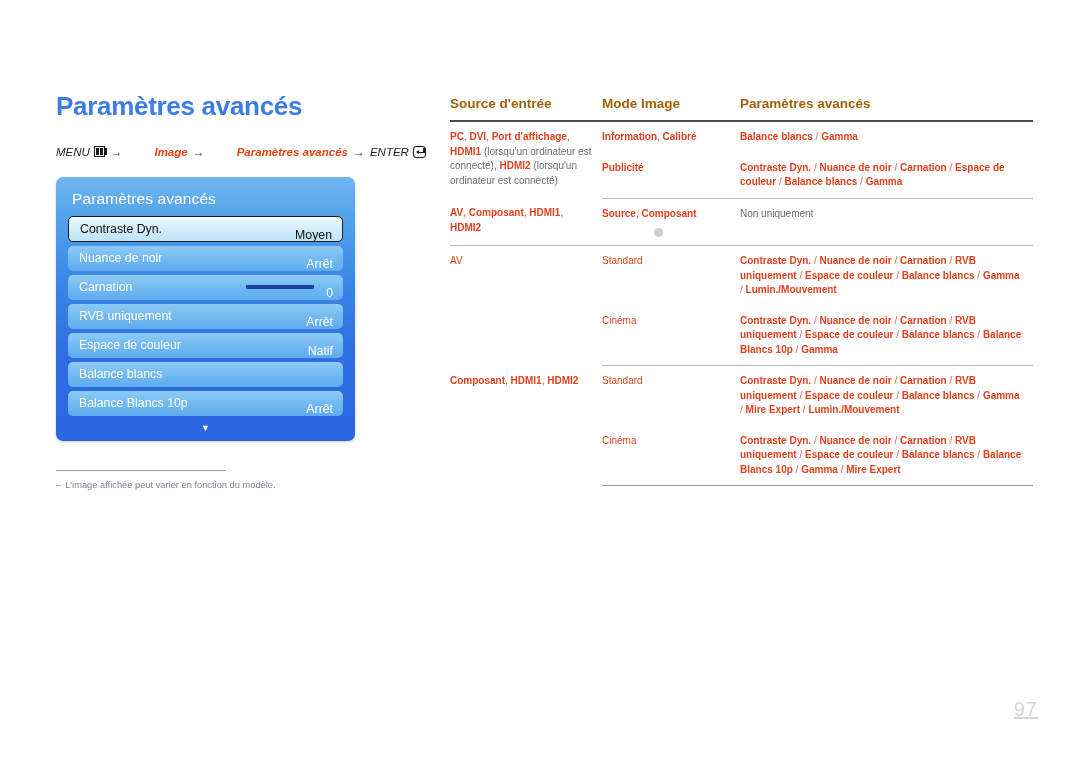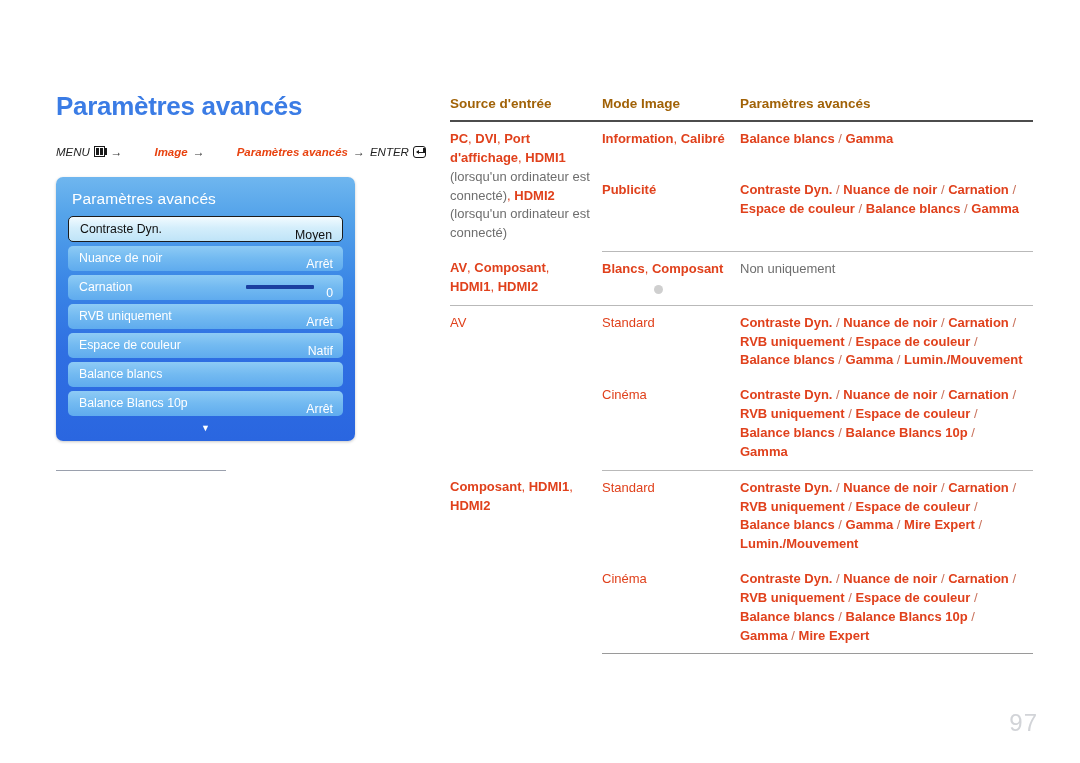--- a/index.html
+++ b/index.html
@@ -114,40 +114,40 @@
   #spec-table col.c3{width:293px;}
 
   #spec-table thead th{
     text-align:left;vertical-align:bottom;
     font-size:13.5px;font-weight:bold;color:#a16207;
     padding:0 6px 9px 0;
     border-bottom:2.2px solid #4c4c4c;
   }
   #spec-table tbody td{
     vertical-align:top;
-    font-size:13px;line-height:1.45;
+    font-size:10px;line-height:1.45;
     padding:8px 10px 8px 0;
     color:#e0411c;
     border-bottom:1px solid #b9b9b9;
   }
   #spec-table tbody tr.no-line td{border-bottom:none;}
   #spec-table tbody tr:last-child td{border-bottom:1px solid #9a9a9a;}
 
   .b{font-weight:bold;}
   .gray{color:#6e6e6e;font-weight:normal;}
   .sep{color:#c9705a;}
   .cell-dot{
     display:block;width:9px;height:9px;border-radius:50%;
     background:#cfcfcf;margin:7px 0 0 52px;
   }
 
   
   #page-number{
-    position:absolute;right:42px;bottom:26px;
-    font-size:24px;color:#d2d4d8;font-weight:normal;letter-spacing:1px;
+    position:absolute;right:42px;bottom:42px;
+    font-size:20px;color:#d2d4d8;font-weight:normal;letter-spacing:1px;text-decoration:underline;
   }
 </style>
 </head>
 <body>
 
 <div id="left-col">
 
   <h1 id="page-title">Paramètres avancés</h1>
 
   <div id="breadcrumb">
@@ -201,20 +201,23 @@
           <span class="osd-value">Arrêt</span>
         </div>
       </div>
     <div id="osd-down-arrow">▼</div>
   </div>
 
 </div>
 
 <div id="footnote">
   <div class="fn-rule"></div>
+  <div class="fn-text">
+    <span class="fn-dash">–</span><span>L'image affichée peut varier en fonction du modèle.</span>
+  </div>
 </div>
 
 <table id="spec-table">
   <colgroup>
       <col class="c1">
       <col class="c2">
       <col class="c3">
     </colgroup>
   <thead>
     <tr>
@@ -228,21 +231,21 @@
         <td rowspan="2"><span class="b">PC</span>, <span class="b">DVI</span>, <span class="b">Port d'affichage</span>, <span class="b">HDMI1</span> <span class="gray">(lorsqu'un ordinateur est connecté)</span>, <span class="b">HDMI2</span> <span class="gray">(lorsqu'un ordinateur est connecté)</span></td>
         <td><span class="b">Information</span>, <span class="b">Calibré</span></td>
         <td><span class="b">Balance blancs</span> <span class="sep">/</span> <span class="b">Gamma</span></td>
       </tr>
       <tr>
         <td><span class="b">Publicité</span></td>
         <td><span class="b">Contraste Dyn.</span> <span class="sep">/</span> <span class="b">Nuance de noir</span> <span class="sep">/</span> <span class="b">Carnation</span> <span class="sep">/</span> <span class="b">Espace de couleur</span> <span class="sep">/</span> <span class="b">Balance blancs</span> <span class="sep">/</span> <span class="b">Gamma</span></td>
       </tr>
       <tr>
         <td><span class="b">AV</span>, <span class="b">Composant</span>, <span class="b">HDMI1</span>, <span class="b">HDMI2</span></td>
-        <td><span class="b">Blancs</span>, <span class="b">Composant</span><span class="cell-dot"></span></td>
+        <td><span class="b">Source</span>, <span class="b">Composant</span><span class="cell-dot"></span></td>
         <td><span class="gray">Non uniquement</span></td>
       </tr>
       <tr class="no-line">
         <td rowspan="2">AV</td>
         <td>Standard</td>
         <td><span class="b">Contraste Dyn.</span> <span class="sep">/</span> <span class="b">Nuance de noir</span> <span class="sep">/</span> <span class="b">Carnation</span> <span class="sep">/</span> <span class="b">RVB uniquement</span> <span class="sep">/</span> <span class="b">Espace de couleur</span> <span class="sep">/</span> <span class="b">Balance blancs</span> <span class="sep">/</span> <span class="b">Gamma</span> <span class="sep">/</span> <span class="b">Lumin./Mouvement</span></td>
       </tr>
       <tr>
         <td>Cinéma</td>
         <td><span class="b">Contraste Dyn.</span> <span class="sep">/</span> <span class="b">Nuance de noir</span> <span class="sep">/</span> <span class="b">Carnation</span> <span class="sep">/</span> <span class="b">RVB uniquement</span> <span class="sep">/</span> <span class="b">Espace de couleur</span> <span class="sep">/</span> <span class="b">Balance blancs</span> <span class="sep">/</span> <span class="b">Balance Blancs 10p</span> <span class="sep">/</span> <span class="b">Gamma</span></td>

